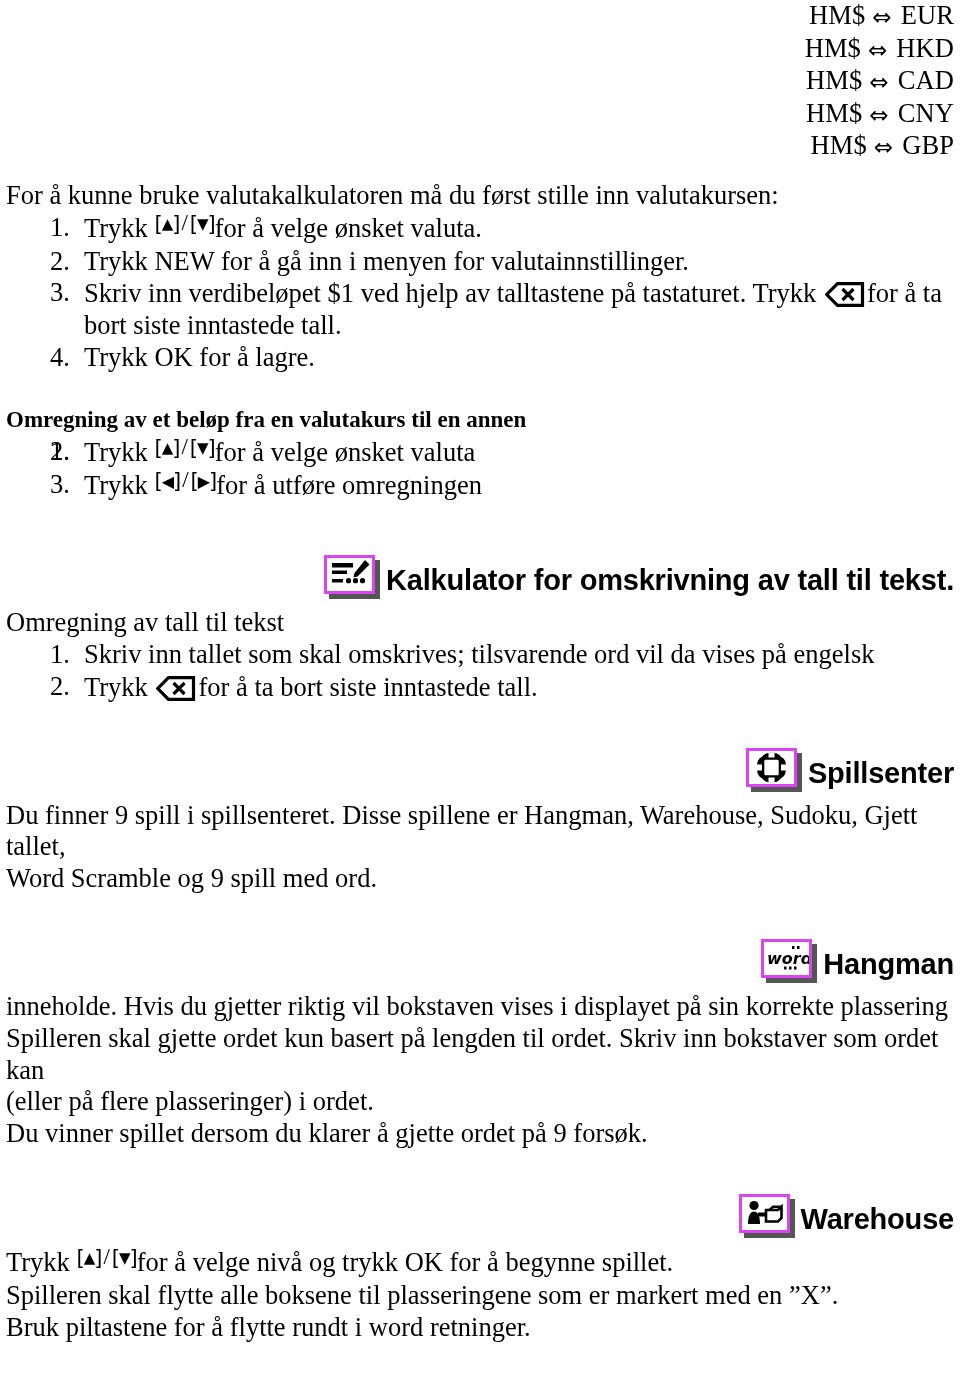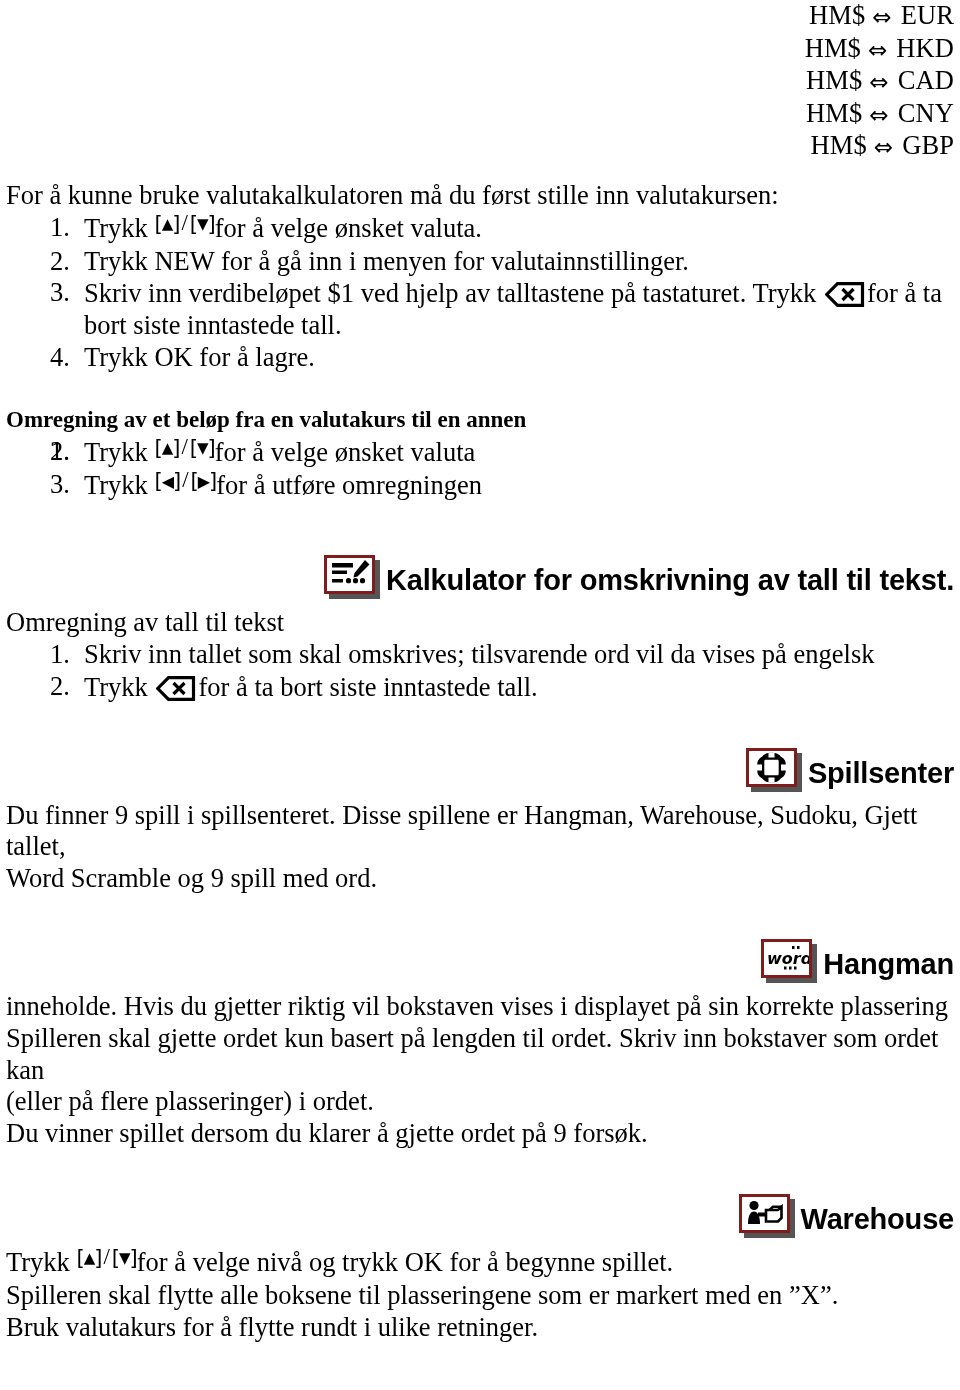--- a/index.html
+++ b/index.html
@@ -164,21 +164,21 @@
     height: 39px;
     background: #555555;
   }
   .app-icon .frame {
     position: absolute;
     left: 0;
     top: 0;
     width: 51px;
     height: 39px;
     background: #ffffff;
-    border: 3px solid #7f1d1d;
+    border: 3px solid #d946ef;
     overflow: hidden;
   }
   .app-icon svg { display: block; }
 
   
   .sp-8  { height: 8px; }
   .sp-30 { height: 30px; }
   .sp-44 { height: 44px; }
   .sp-52 { height: 52px; }
 </style>
@@ -354,15 +354,15 @@
     <div class="head-text">Warehouse</div>
   </div>
 
   <div class="sp-8"></div>
 
   <p class="para">
     <span>Trykk</span>
     <span class="keypair"><span class="keycap">[<span class="tri">▲</span>]</span><span class="keyslash">/</span><span class="keycap">[<span class="tri">▼</span>]</span></span><span>for å velge nivå og trykk OK for å begynne spillet.</span>
   </p>
   <p class="para">Spilleren skal flytte alle boksene til plasseringene som er markert med en ”X”.</p>
-  <p class="para">Bruk valutakurs for å flytte rundt i ulike retninger.</p>
+  <p class="para">Bruk piltastene for å flytte rundt i word retninger.</p>
 
 </div>
 
 </body></html>

